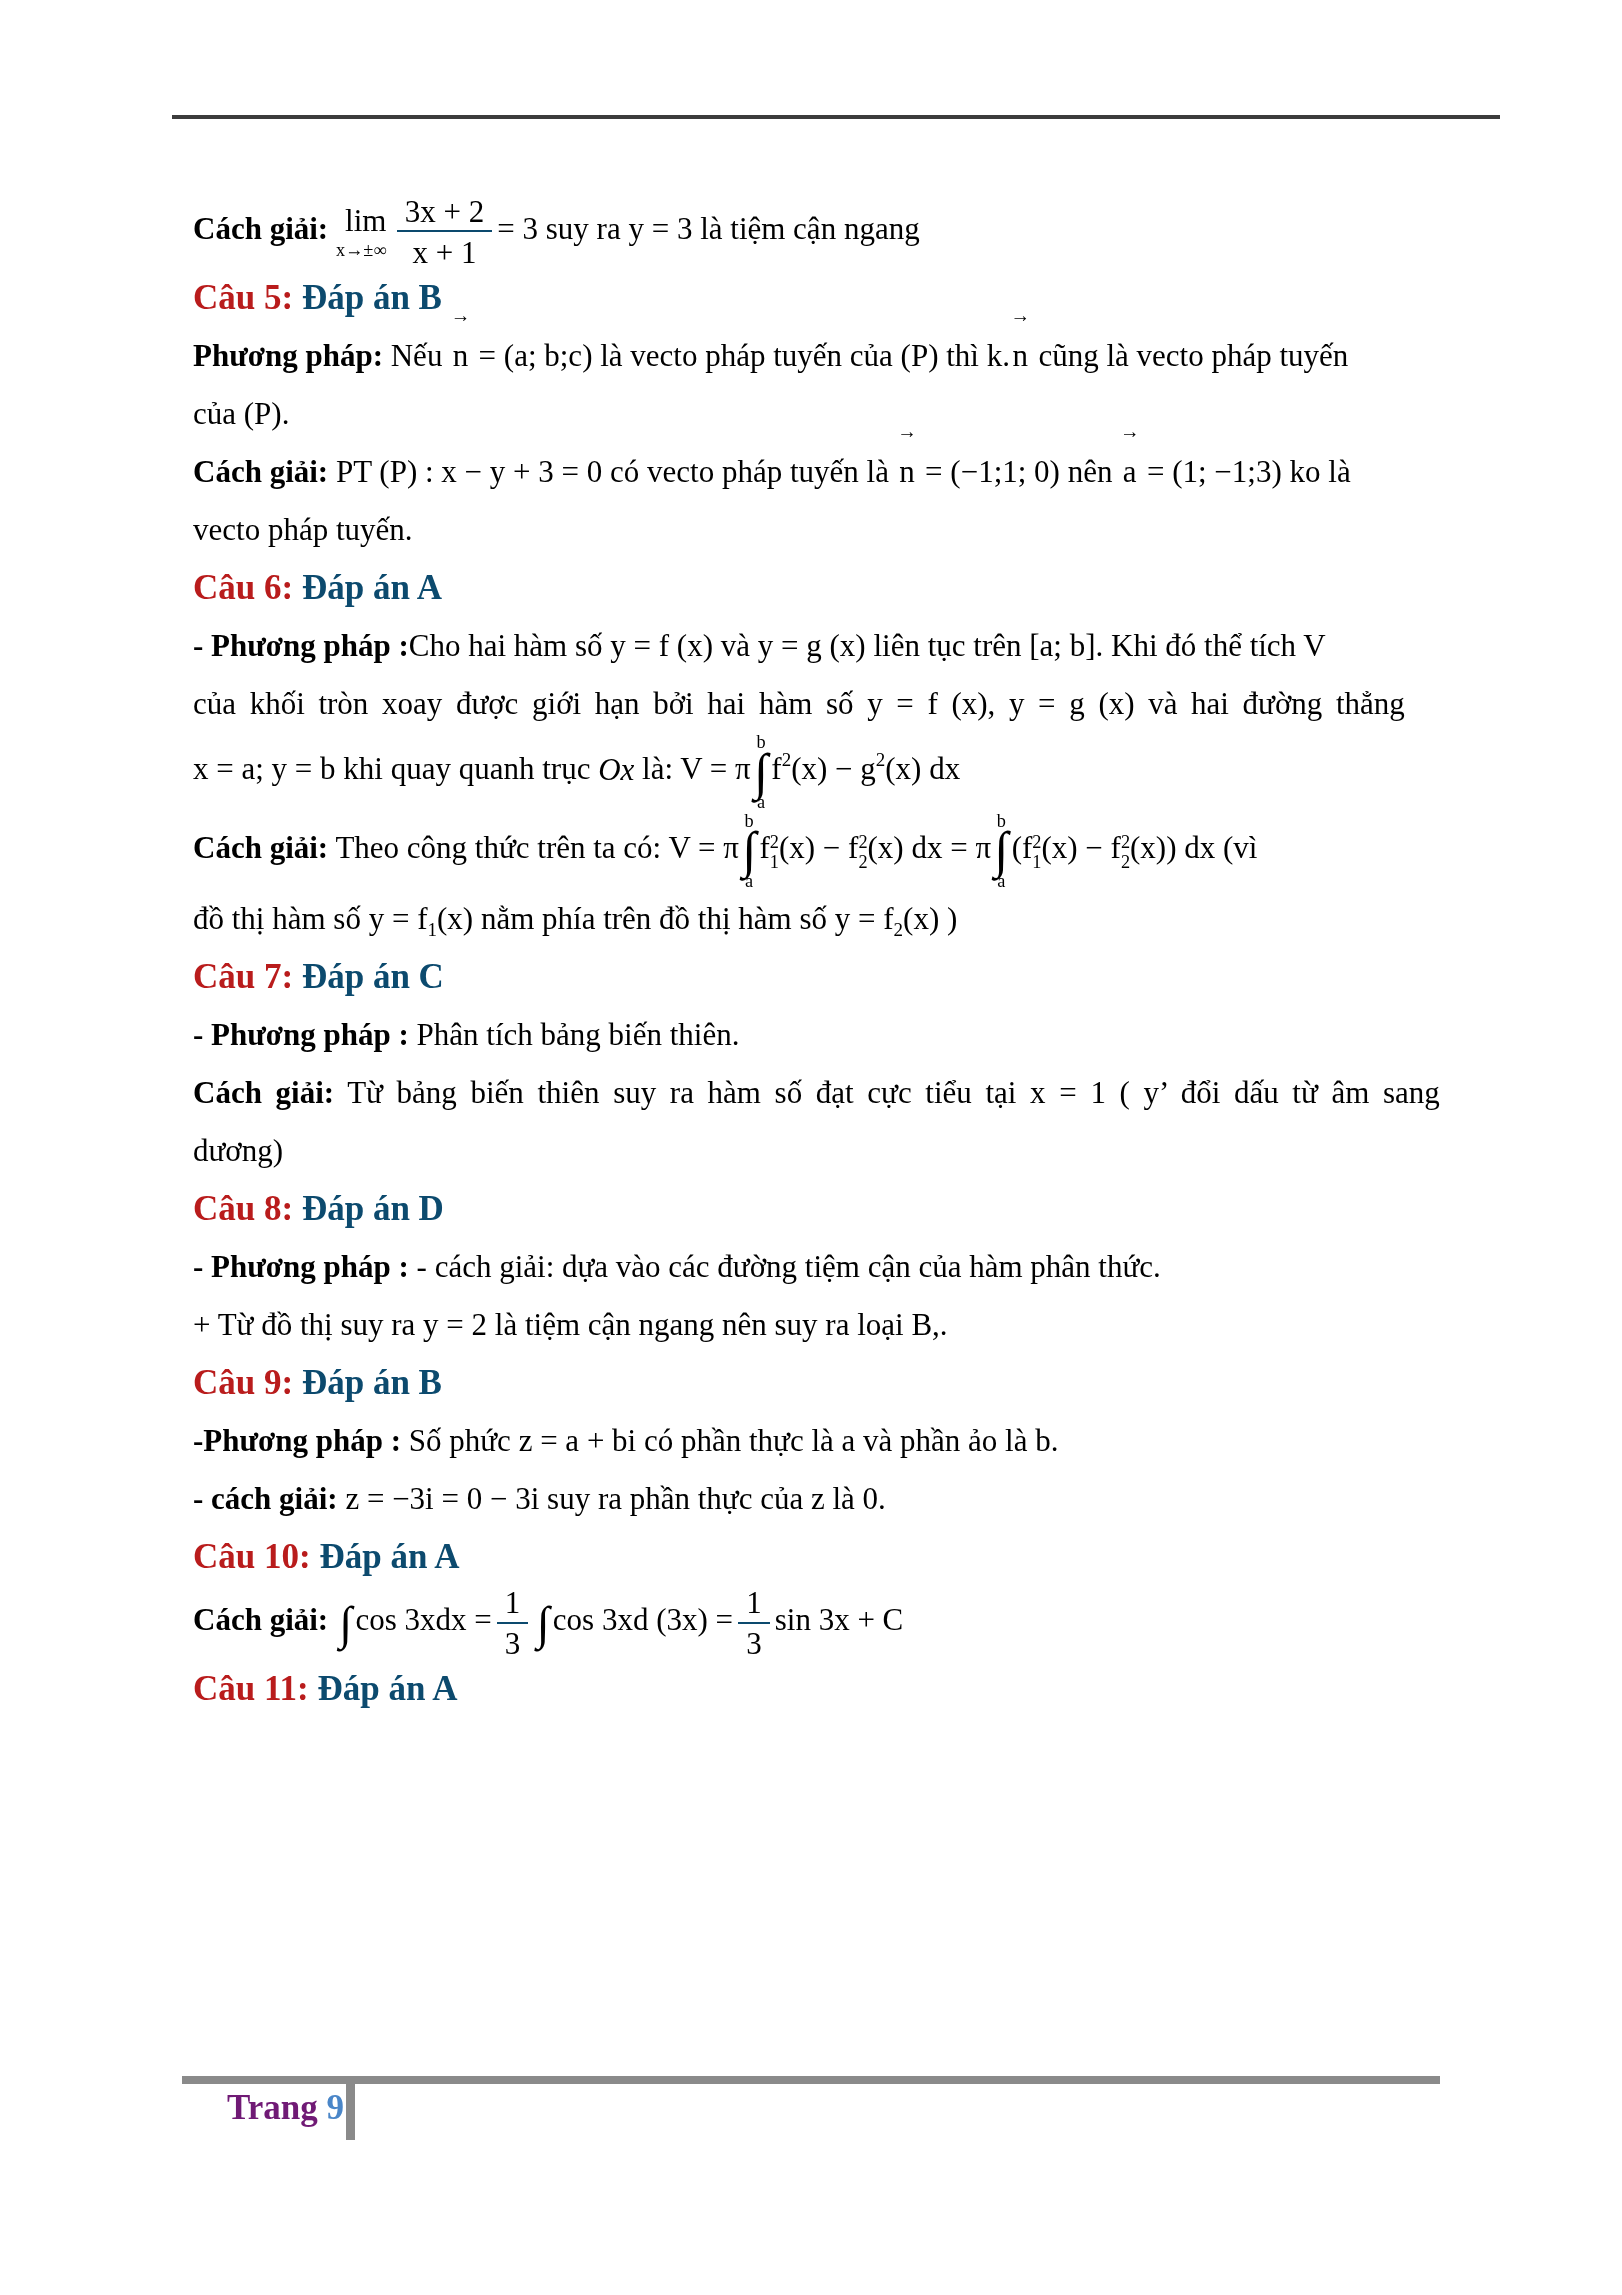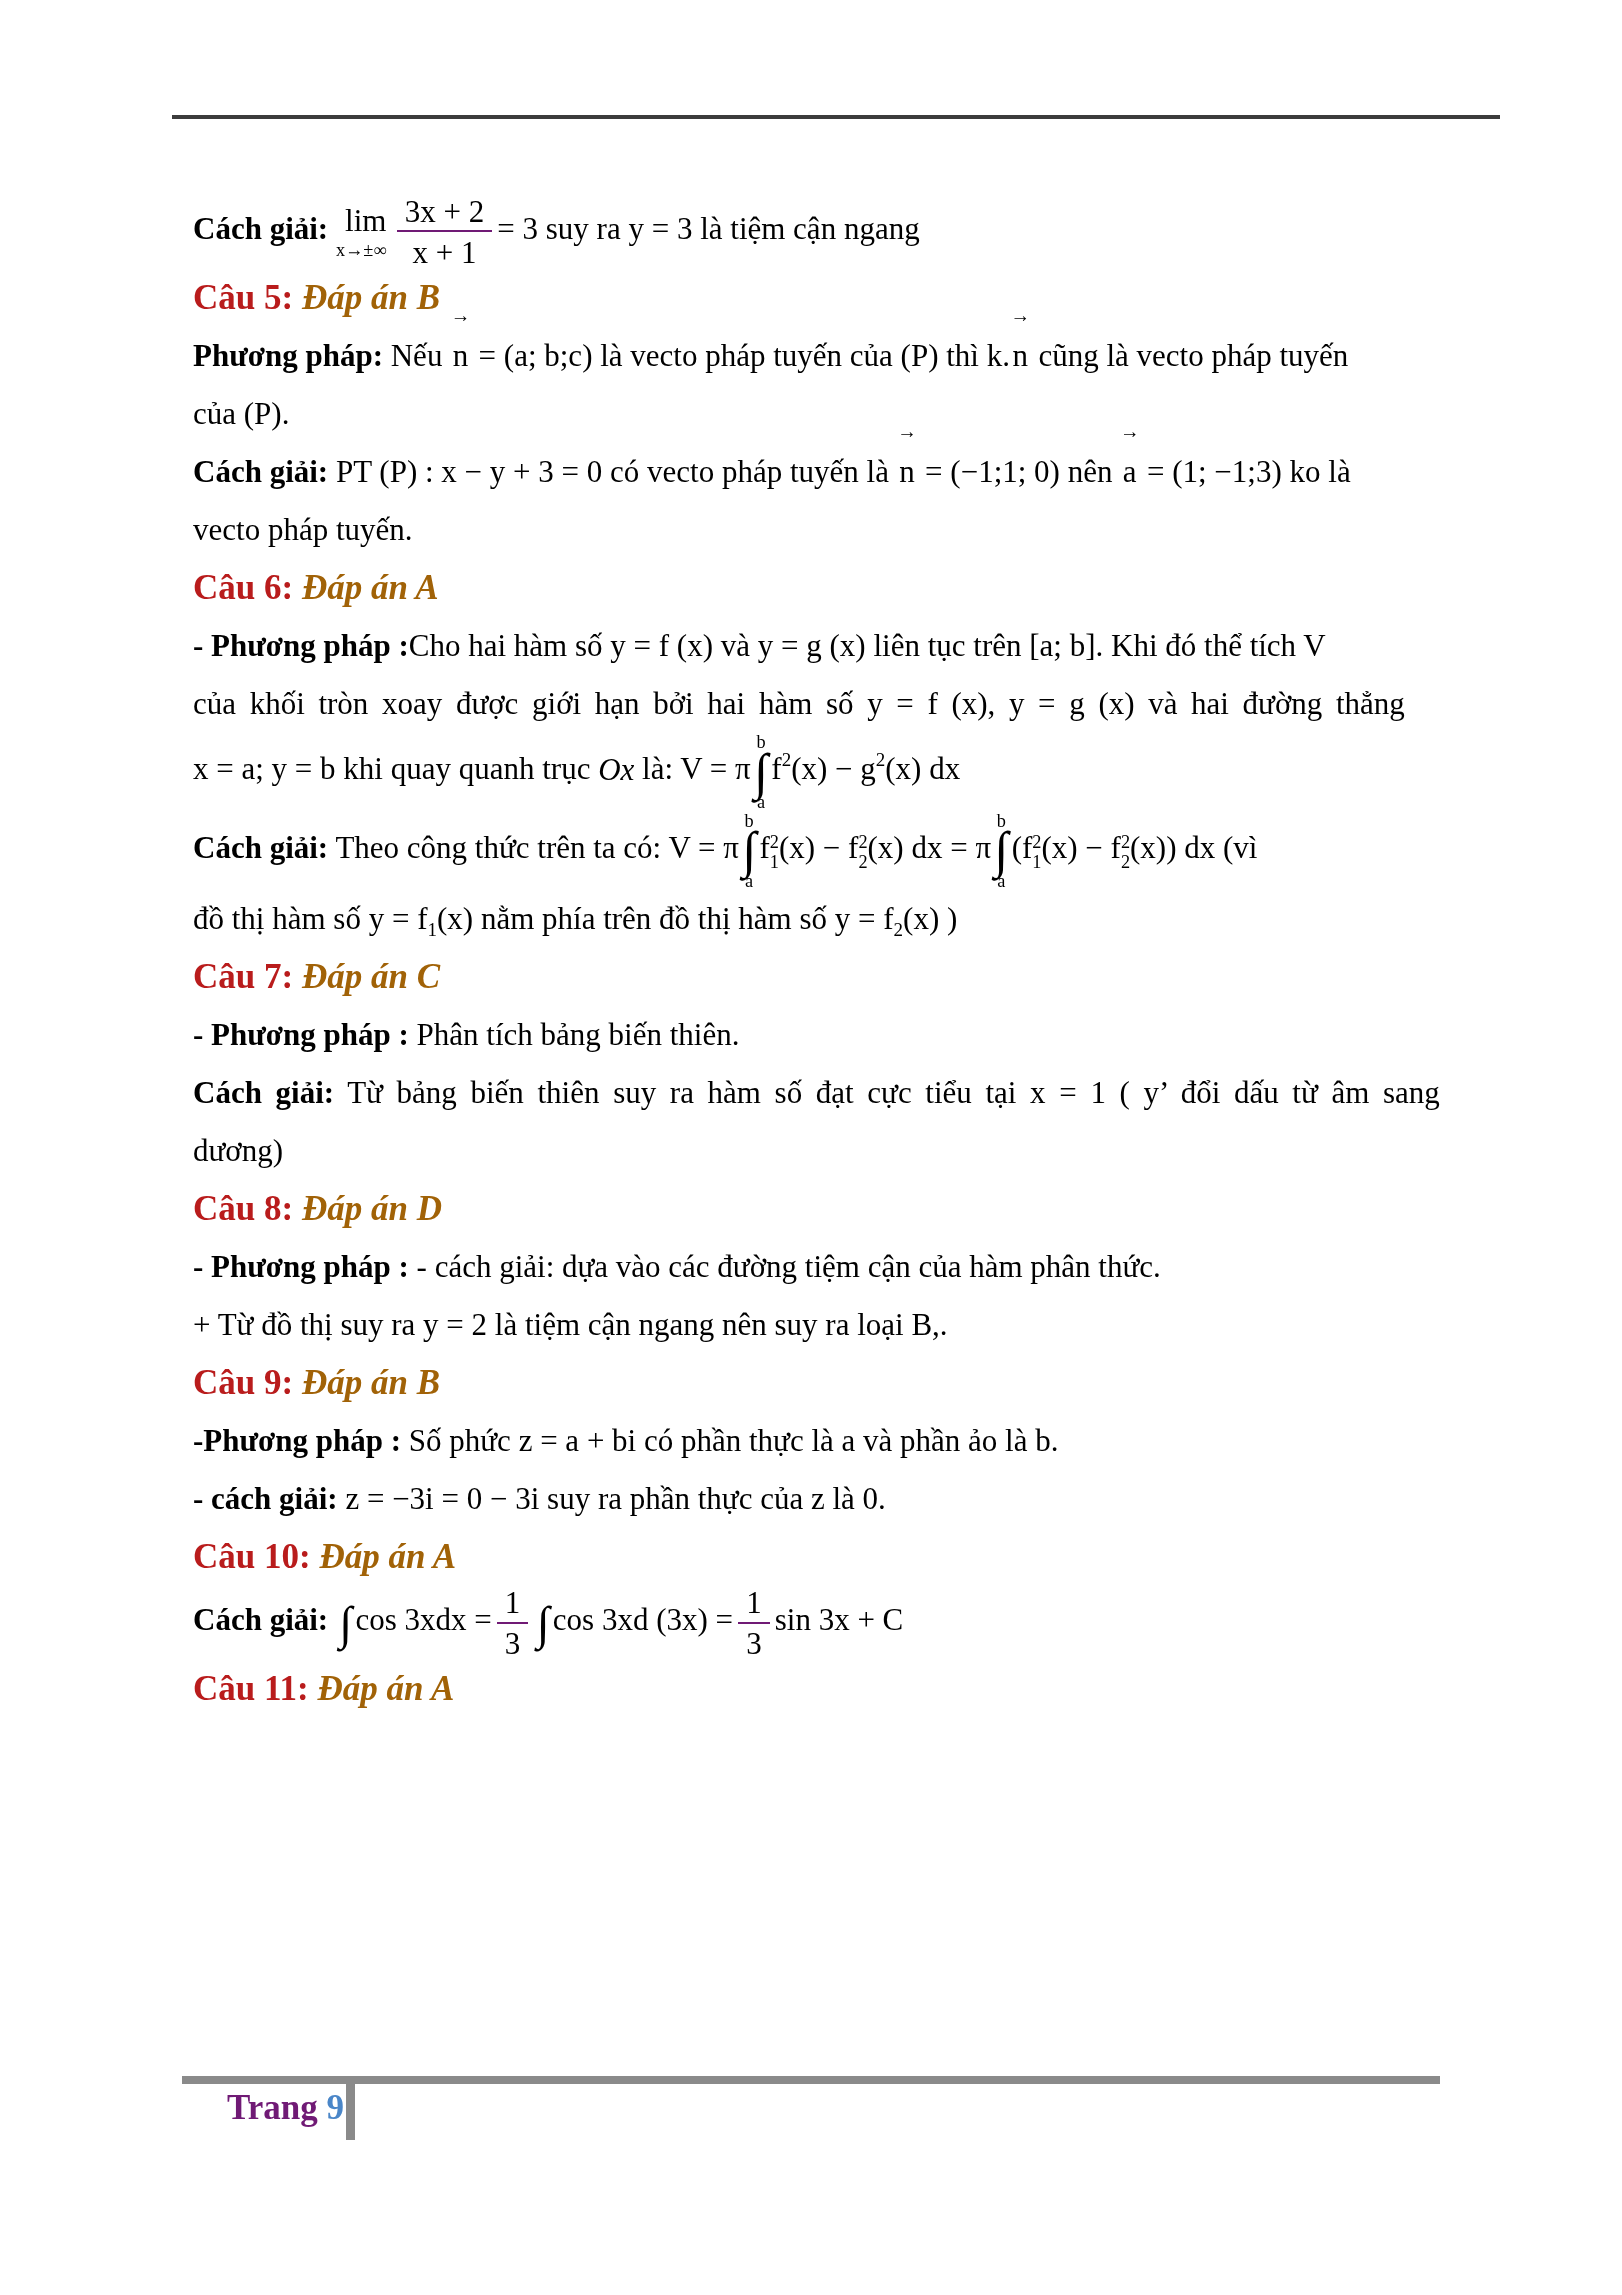--- a/index.html
+++ b/index.html
@@ -14,28 +14,28 @@
   }
   .header-rule{position:absolute;left:172px;top:115px;width:1328px;height:3.9px;background:#3c3c3c;}
   .content{position:absolute;left:193px;top:195px;width:1243px;}
   p.line{margin:0;line-height:58px;white-space:nowrap;}
   .mb26{margin-bottom:17px;}
   .mb12{margin-bottom:7.9px;}
   .ws8{word-spacing:5.9px;}
   .lbl{font-weight:bold;}
   .head{font-size:35px;font-weight:bold;}
   .head .q{color:#b91c1c;}
-  .head .a{color:#a16207;font-style:italic;}
+  .head .a{color:#0c4a6e;}
   
   .limw{display:inline-block;text-align:right;vertical-align:middle;line-height:1;margin-right:5.2px;}
   .limw .l1{display:block;}
   .limw .l2{display:block;font-size:18.3px;margin-top:5.2px;}
   
   .frac{display:inline-block;text-align:center;vertical-align:middle;line-height:1.08;margin:0 5.2px;}
-  .frac .fn{display:block;border-bottom:2px solid #701a75;padding:0 7.9px 2px;}
+  .frac .fn{display:block;border-bottom:2px solid #0c4a6e;padding:0 7.9px 2px;}
   .frac .fd{display:block;padding:3.3px 7.9px 0;}
   
   .intlim{display:inline-flex;flex-direction:column;align-items:center;vertical-align:middle;line-height:1;margin:0 3.3px;}
   .intlim .iu,.intlim .il{font-size:18.3px;line-height:1;}
   .intlim .is{font-size:51px;line-height:.82;}
   
   .bigint{font-size:47px;vertical-align:middle;line-height:0;margin:0 3.3px;}
   
   .vec{position:relative;display:inline-block;margin:0 2.6px;}
   .vec .va{position:absolute;left:50%;transform:translateX(-50%);top:-21px;font-size:19.6px;line-height:1;}

